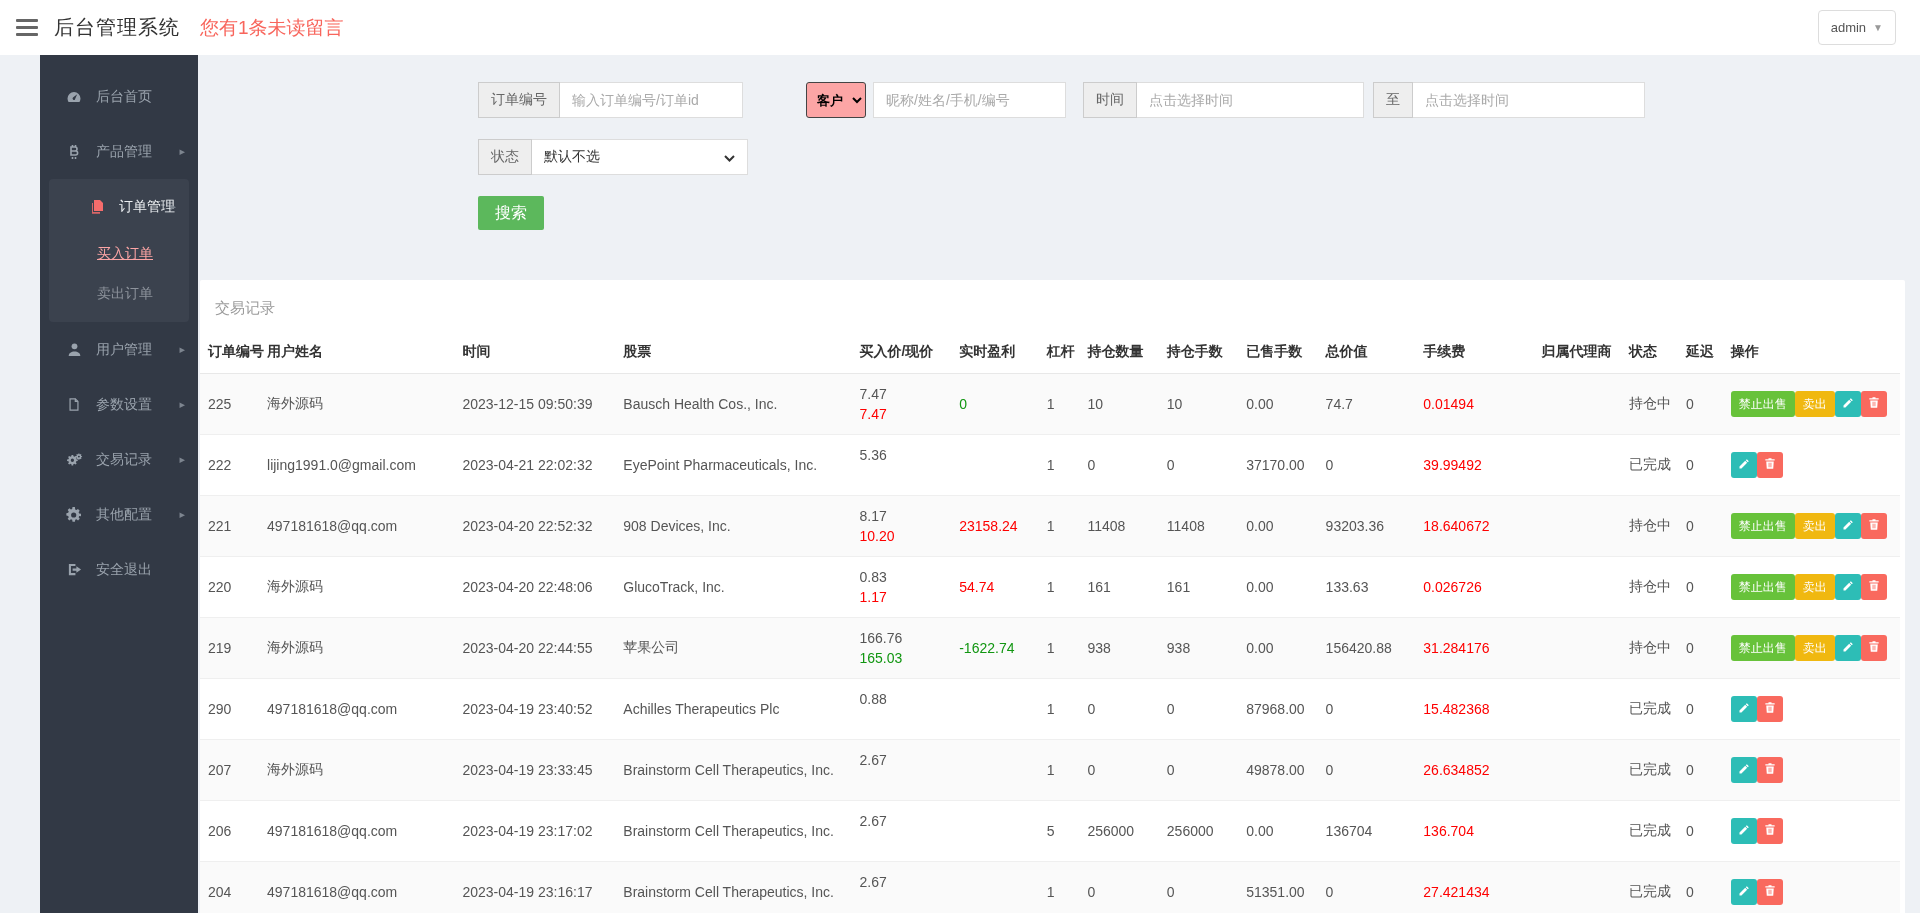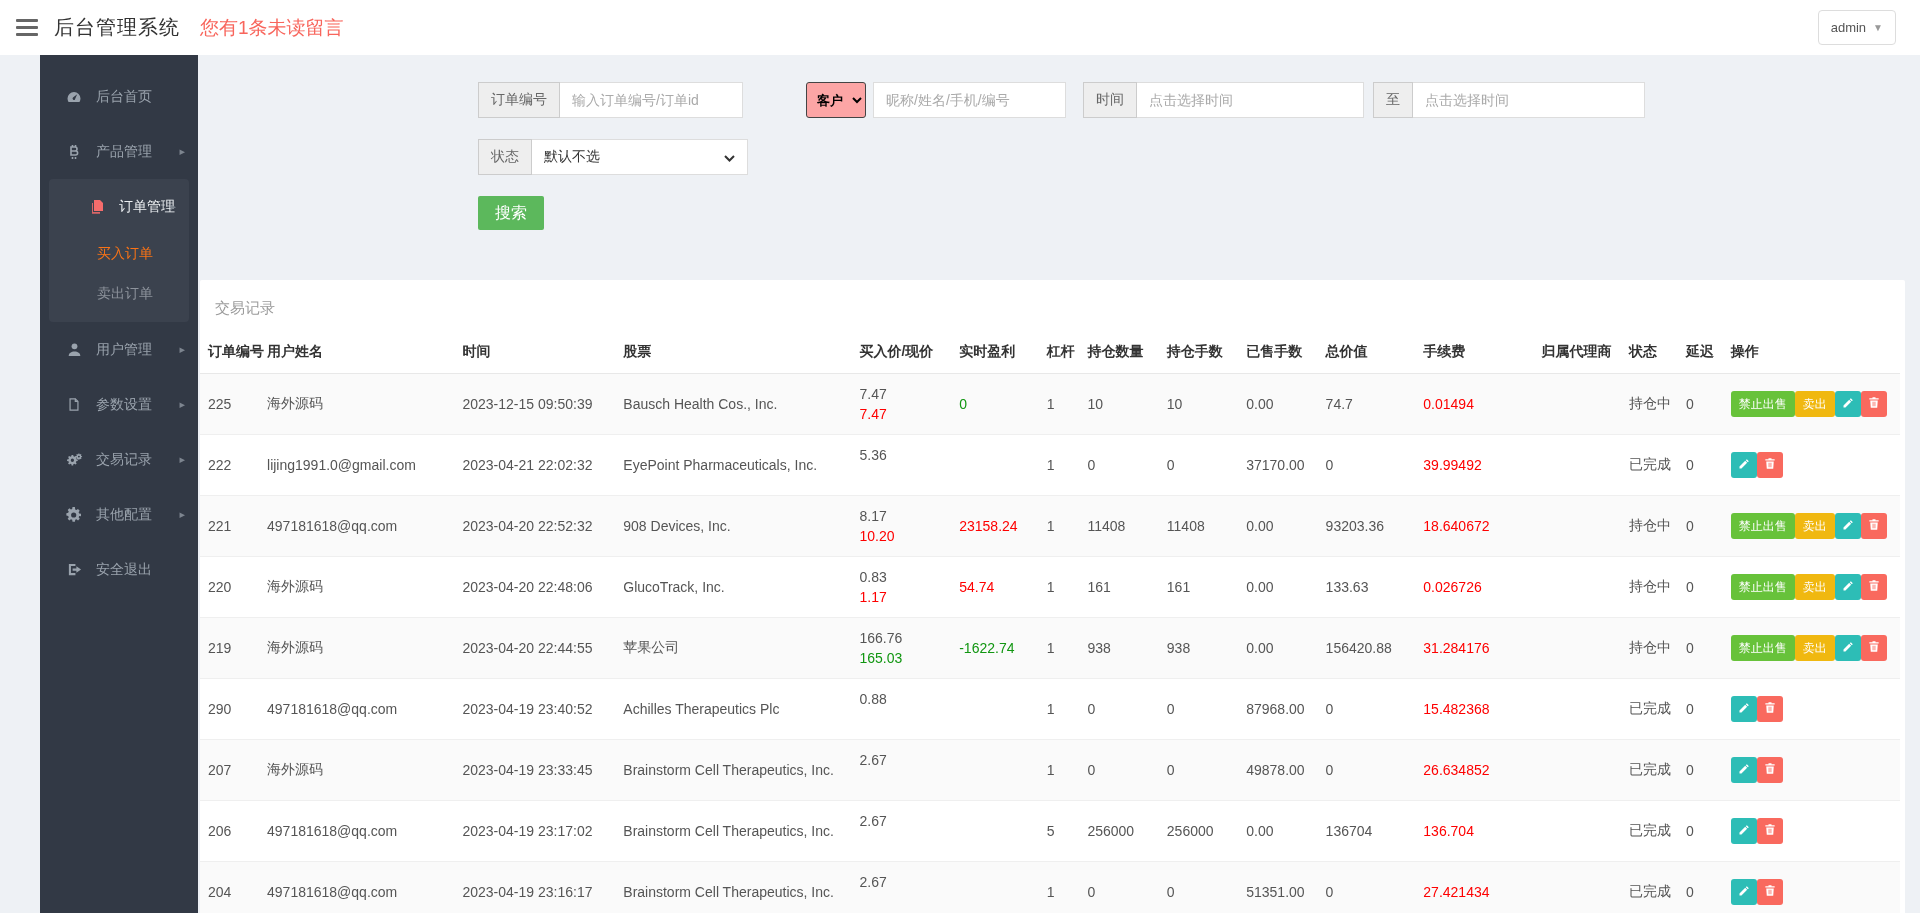--- a/index.html
+++ b/index.html
@@ -24,21 +24,21 @@
   .menu-item { position:relative; height:55px; display:flex; align-items:center; padding:0 14px 0 25px;
                color:#9aa3ad; font-size:14px; cursor:pointer; }
   .menu-item .mi-icon { width:18px; height:16px; margin-right:13px; display:flex; align-items:center; justify-content:center; }
   .menu-item .mi-icon svg { display:block; }
   .menu-item .arrow { position:absolute; right:13px; font-size:11px; color:#7d858f; }
   .menu-group.active { background:#3b424e; margin:0 9px; border-radius:4px; }
   .menu-group.active .menu-item { padding-left:16px; color:#eceff2;justify-content:flex-end; }
   .menu-group.active .menu-item .mi-icon { color:#f56c6c; }
   .submenu-item { height:40px; display:flex; align-items:center; padding-left:48px; font-size:14px;
                   color:#8d939c; cursor:pointer; }
-  .submenu-item.active { color:#f97316; }
+  .submenu-item.active { color:#fca5a5;text-decoration:underline; }
   .menu-group.active { padding-bottom:8px; }
 
   
   .main { position:absolute; top:55px; left:185px; width:1735px; }
   .filters { padding:27px 0 0 293px; }
   .filter-row { display:flex; align-items:center; margin-bottom:21px; }
   .igroup { display:inline-flex; height:36px; }
   .addon { background:#eee; border:1px solid #ccc; color:#666; font-size:14px; display:flex;
            align-items:center; padding:0 12px; white-space:nowrap; }
   .tb-input { height:36px; border:1px solid #ddd; border-left:none; background:#fff; padding:0 12px;

